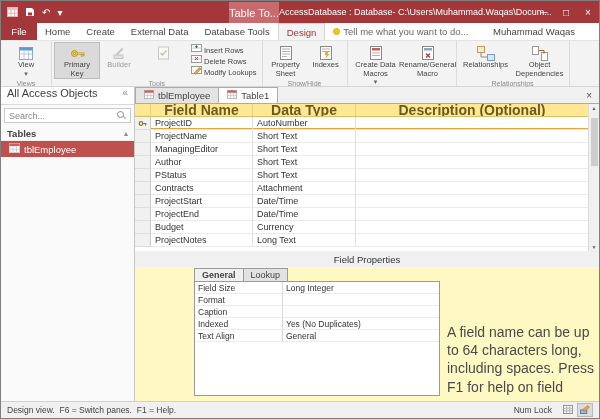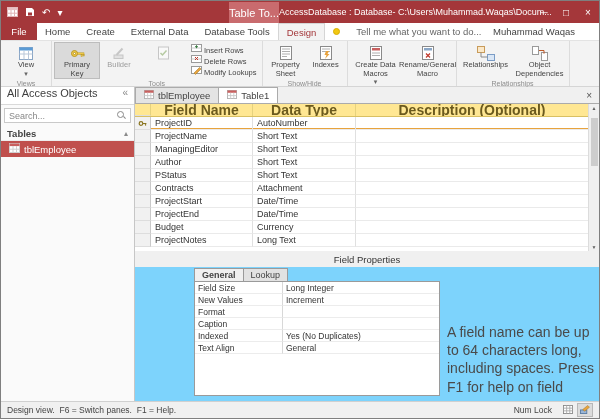--- a/index.html
+++ b/index.html
@@ -13,21 +13,21 @@
   .ctx-tab{position:absolute;left:228px;top:1px;height:21px;padding:0 0;background:#C96B6E;display:flex;align-items:center;font-size:11px;color:#fff;white-space:nowrap}
   .win-title{position:absolute;left:278px;top:0;height:22px;display:flex;align-items:center;font-size:9px;white-space:nowrap}
   .win-controls{position:absolute;right:0;top:0;height:22px;display:flex}
   .win-btn{width:22px;height:22px;display:flex;align-items:center;justify-content:center;font-size:10px}
 
   
   .tabrow{position:absolute;left:0;top:22px;width:100%;height:18px;background:#fff;display:flex;align-items:stretch;font-size:9.5px;color:#444;border-bottom:1px solid #E3E3E3}
   .tab-file{width:36px;background:#A4373A;color:#fff;display:flex;align-items:center;justify-content:center}
   .rtab{padding:0 8px;display:flex;align-items:center;white-space:nowrap}
   .rtab.active{background:#F3F3F3;border:1px solid #D5D5D5;border-bottom:none;color:#A4373A}
-  .tellme{display:flex;align-items:center;gap:16px;padding:0 8px;color:#666;white-space:nowrap}
+  .tellme{display:flex;align-items:center;gap:3px;padding:0 8px;color:#666;white-space:nowrap}
   .bulb{width:7px;height:7px;border-radius:50%;background:#F2C811;display:inline-block;border:1px solid #D8AE00}
   .account{margin-left:auto;padding-right:24px;display:flex;align-items:center;white-space:nowrap}
 
   
   .ribbon{position:absolute;left:0;top:40px;width:100%;height:46px;background:#F3F3F3;border-bottom:1px solid #D5D5D5;display:flex}
   .rgroup{display:flex;flex-direction:column;border-right:1px solid #DCDCDC;padding:1px 2px 0}
   .rgroup-content{display:flex;flex:1;align-items:stretch}
   .rgroup-label{font-size:7px;color:#8b8b8b;text-align:center;padding:1px 2px 2px;white-space:nowrap}
   .bigbtn{display:flex;flex-direction:column;align-items:center;padding:2px 3px 0;font-size:7.5px;line-height:1.15;color:#444;text-align:center;width:46px;border:1px solid transparent}
   .bigbtn .bicon{height:16px;display:flex;align-items:center}
@@ -68,21 +68,21 @@
   .col-name{width:102px}
   .col-type{width:103px}
   .col-desc{flex:1;border-right:none}
 
   .vscroll{position:absolute;right:0;top:17px;width:11px;height:147px;background:#F0F0F0;border-left:1px solid #DCDCDC;display:flex;flex-direction:column;align-items:center;justify-content:space-between;font-size:5px;color:#606060;padding:1px 0}
   .vthumb{position:absolute;left:2px;top:14px;width:7px;height:48px;background:#CDCDCD}
 
   .fp-strip{position:absolute;left:0;right:0;top:164px;height:16px;display:flex;align-items:center;justify-content:center;font-size:9.5px;color:#333}
 
   
-  .props{position:absolute;left:0;right:0;top:180px;bottom:0;background:#7dd3fc}
+  .props{position:absolute;left:0;right:0;top:180px;bottom:0;background:#fef9c3}
   .ptabs{position:absolute;left:59px;top:1px;display:flex;font-size:9px}
   .ptab{padding:1px 7px;border:1px solid #9a9a9a;border-bottom:none;background:#E2E2E2;color:#444;margin-right:-1px}
   .ptab.active{background:#F0F0F0;font-weight:bold}
   .pgrid{position:absolute;left:59px;top:14px;width:246px;bottom:5px;background:#fff;border:1px solid #9a9a9a;overflow:hidden}
   .prow{display:flex;height:12px}
   .plabel{width:88px;font-size:8.5px;color:#333;padding:0 3px;border-right:1px solid #D8D8D8;border-bottom:1px solid #ECECEC;display:flex;align-items:center;white-space:nowrap}
   .pvalue{flex:1;font-size:8.5px;color:#333;padding:0 3px;border-bottom:1px solid #ECECEC;display:flex;align-items:center;white-space:nowrap}
   .phelp{position:absolute;left:312px;top:56px;width:148px;font-size:14px;color:#4a4a4a;line-height:1.3}
 
   
@@ -458,24 +458,20 @@
       <div class="ptabs">
         <div class="ptab active">General</div>
         <div class="ptab">Lookup</div>
       </div>
       <div class="pgrid">
         <div class="prow">
           <div class="plabel">Field Size</div>
           <div class="pvalue">Long Integer</div>
         </div>
         <div class="prow">
-          <div class="plabel">New Values</div>
-          <div class="pvalue">Increment</div>
-        </div>
-        <div class="prow">
           <div class="plabel">Format</div>
           <div class="pvalue"></div>
         </div>
         <div class="prow">
           <div class="plabel">Caption</div>
           <div class="pvalue"></div>
         </div>
         <div class="prow">
           <div class="plabel">Indexed</div>
           <div class="pvalue">Yes (No Duplicates)</div>

